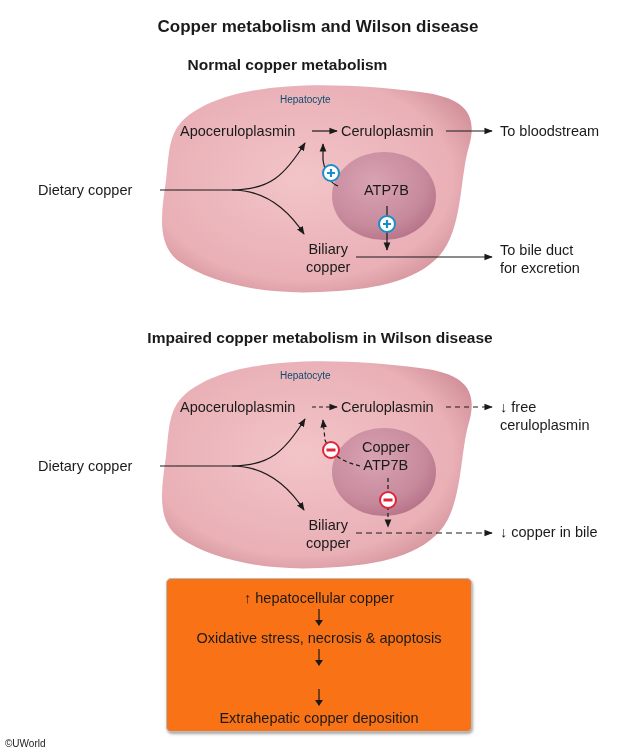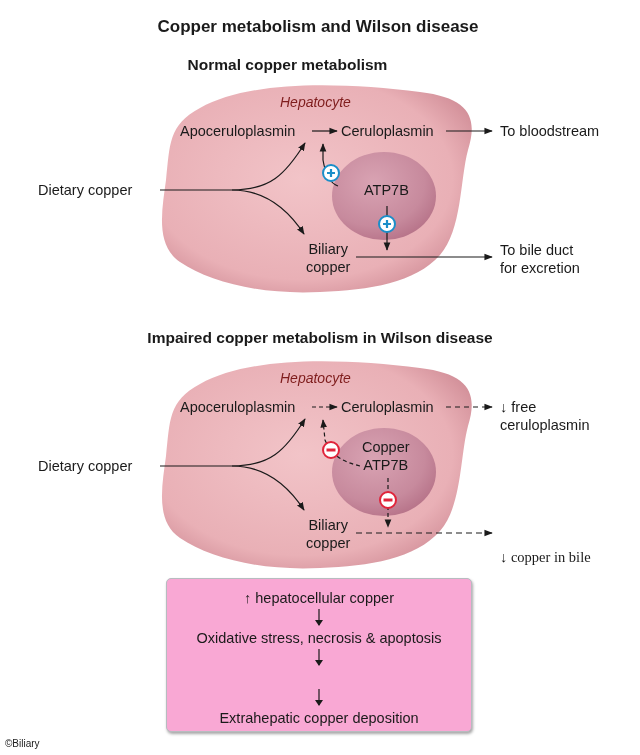--- a/index.html
+++ b/index.html
@@ -2,24 +2,24 @@
 <html><head>
 <meta charset="utf-8">
 <style>
   html, body { margin: 0; padding: 0; background: #ffffff; }
   body { width: 640px; height: 755px; position: relative; overflow: hidden;
          font-family: "Liberation Sans", sans-serif; color: #1a1a1a; }
   .abs { position: absolute; white-space: nowrap; }
   .title { font-weight: bold; font-size: 17px; left: 0; width: 636px; text-align: center; }
   .subtitle { font-weight: bold; font-size: 15.5px; text-align: center; }
   .lbl { font-size: 14.5px; line-height: 18px; }
-  .cellname { font-style: italic; color: #7f1d1d; font-size: 14px; }
+  .cellname { color: #0c4a6e; font-size: 10px; }
   svg.diagram { position: absolute; left: 0; top: 0; }
   .box { position: absolute; left: 166px; top: 578px; width: 304px; height: 152px;
-         background: #f9a8d4; border: 1px solid #b7bcc0; border-radius: 5px;
+         background: #f97316; border: 1px solid #b7bcc0; border-radius: 5px;
          box-shadow: 1px 2px 3px rgba(0,0,0,0.35); }
   .step { position: absolute; left: 0; width: 100%; text-align: center; font-size: 14.5px; }
   .copy { font-size: 10px; left: 5px; top: 738px; }
 </style>
 </head>
 <body>
 
 <div class="abs title" style="top:17px;">Copper metabolism and Wilson disease</div>
 <div class="abs subtitle" style="left:0;width:575px;top:56px;">Normal copper metabolism</div>
 <div class="abs subtitle" style="left:0;width:640px;top:329px;">Impaired copper metabolism in Wilson disease</div>
@@ -114,33 +114,33 @@
 </div>
 <div class="abs lbl" style="left:306px;top:516px;text-align:center;">
   <div>Biliary</div>
   <div>copper</div>
 </div>
 <div class="abs lbl" style="left:38px;top:457px;">Dietary copper</div>
 <div class="abs lbl" style="left:500px;top:398px;">
   <div>↓ free</div>
   <div>ceruloplasmin</div>
 </div>
-<div class="abs lbl" style="left:500px;top:548px;font-family:Liberation Serif, serif;">↓ copper in bile</div>
+<div class="abs lbl" style="left:500px;top:523px;">↓ copper in bile</div>
 
 <div class="box">
   <div class="step" style="top:11px;">↑ hepatocellular copper</div>
   <svg style="position:absolute;left:146px;top:30px;" width="12" height="18">
       <line x1="6" y1="0" x2="6" y2="16" stroke="#1a1a1a" stroke-width="1.2"></line>
       <path d="M2,11 L6,17 L10,11 z" fill="#1a1a1a"></path>
     </svg>
   <div class="step" style="top:51px;">Oxidative stress, necrosis &amp; apoptosis</div>
   <svg style="position:absolute;left:146px;top:70px;" width="12" height="18">
       <line x1="6" y1="0" x2="6" y2="16" stroke="#1a1a1a" stroke-width="1.2"></line>
       <path d="M2,11 L6,17 L10,11 z" fill="#1a1a1a"></path>
     </svg>
   <svg style="position:absolute;left:146px;top:110px;" width="12" height="18">
       <line x1="6" y1="0" x2="6" y2="16" stroke="#1a1a1a" stroke-width="1.2"></line>
       <path d="M2,11 L6,17 L10,11 z" fill="#1a1a1a"></path>
     </svg>
   <div class="step" style="top:131px;text-align:center;">Extrahepatic copper deposition</div>
 </div>
 
-<div class="abs copy">©Biliary</div>
+<div class="abs copy">©UWorld</div>
 
 </body></html>

